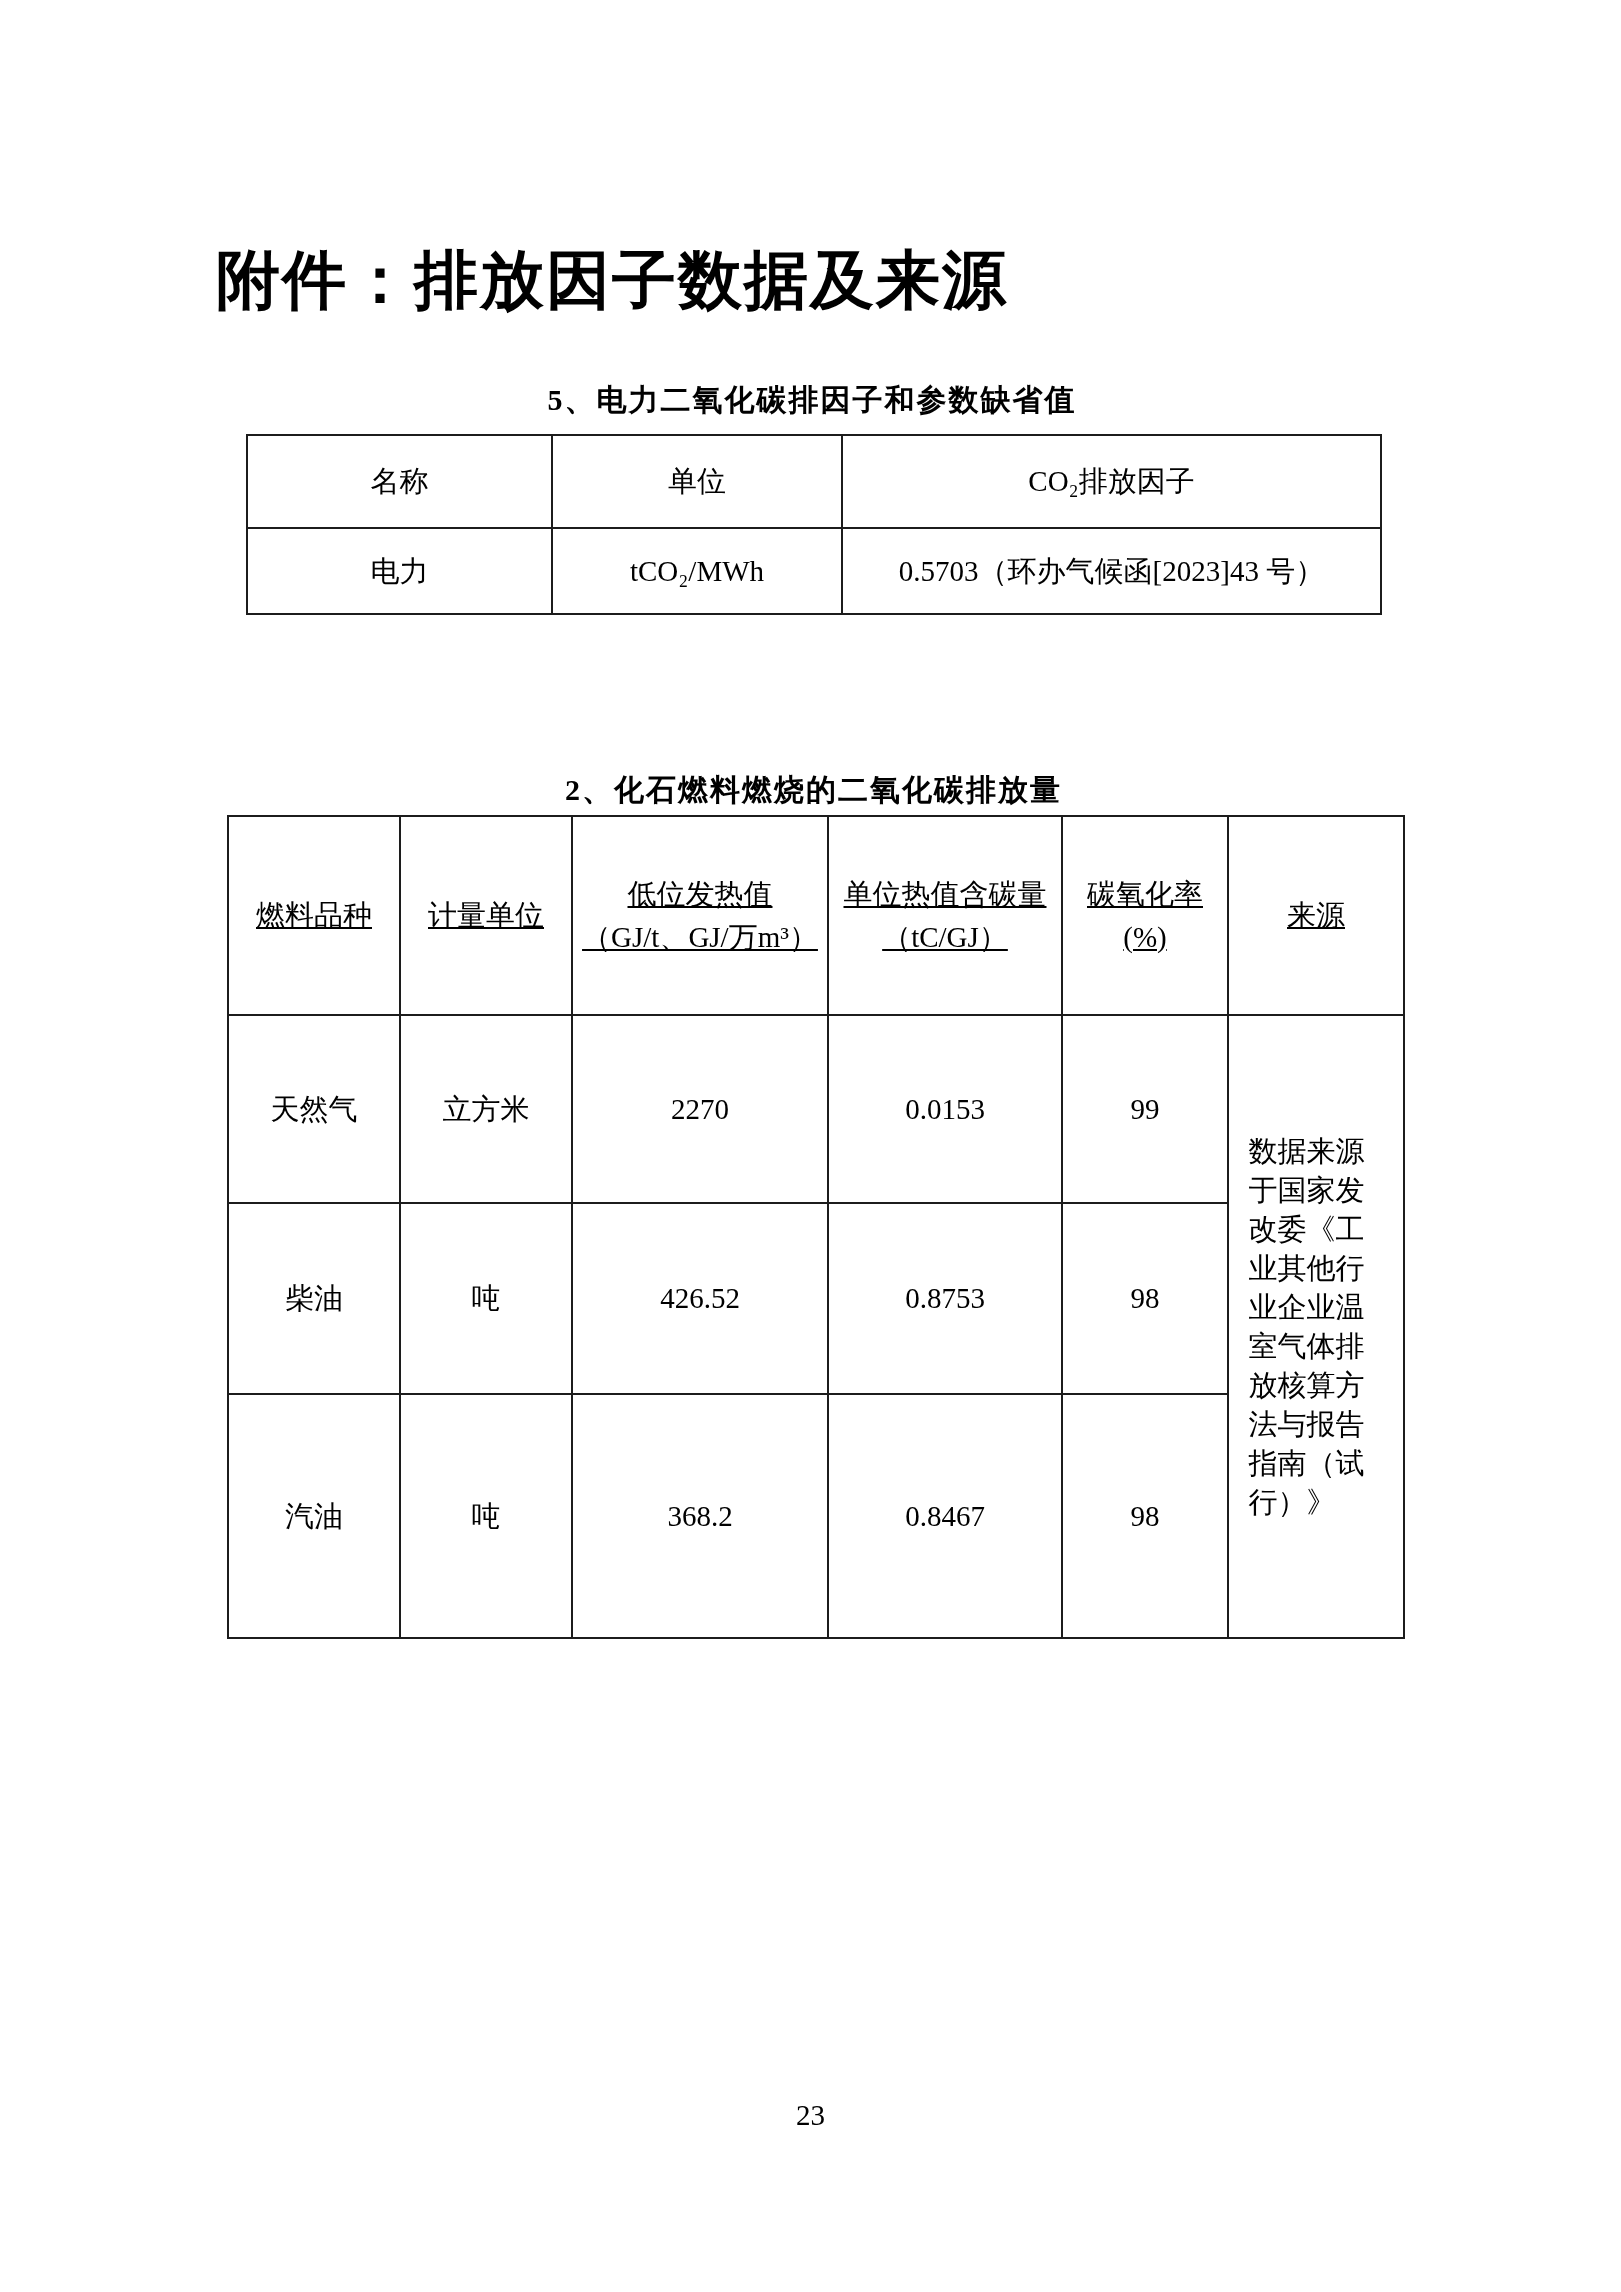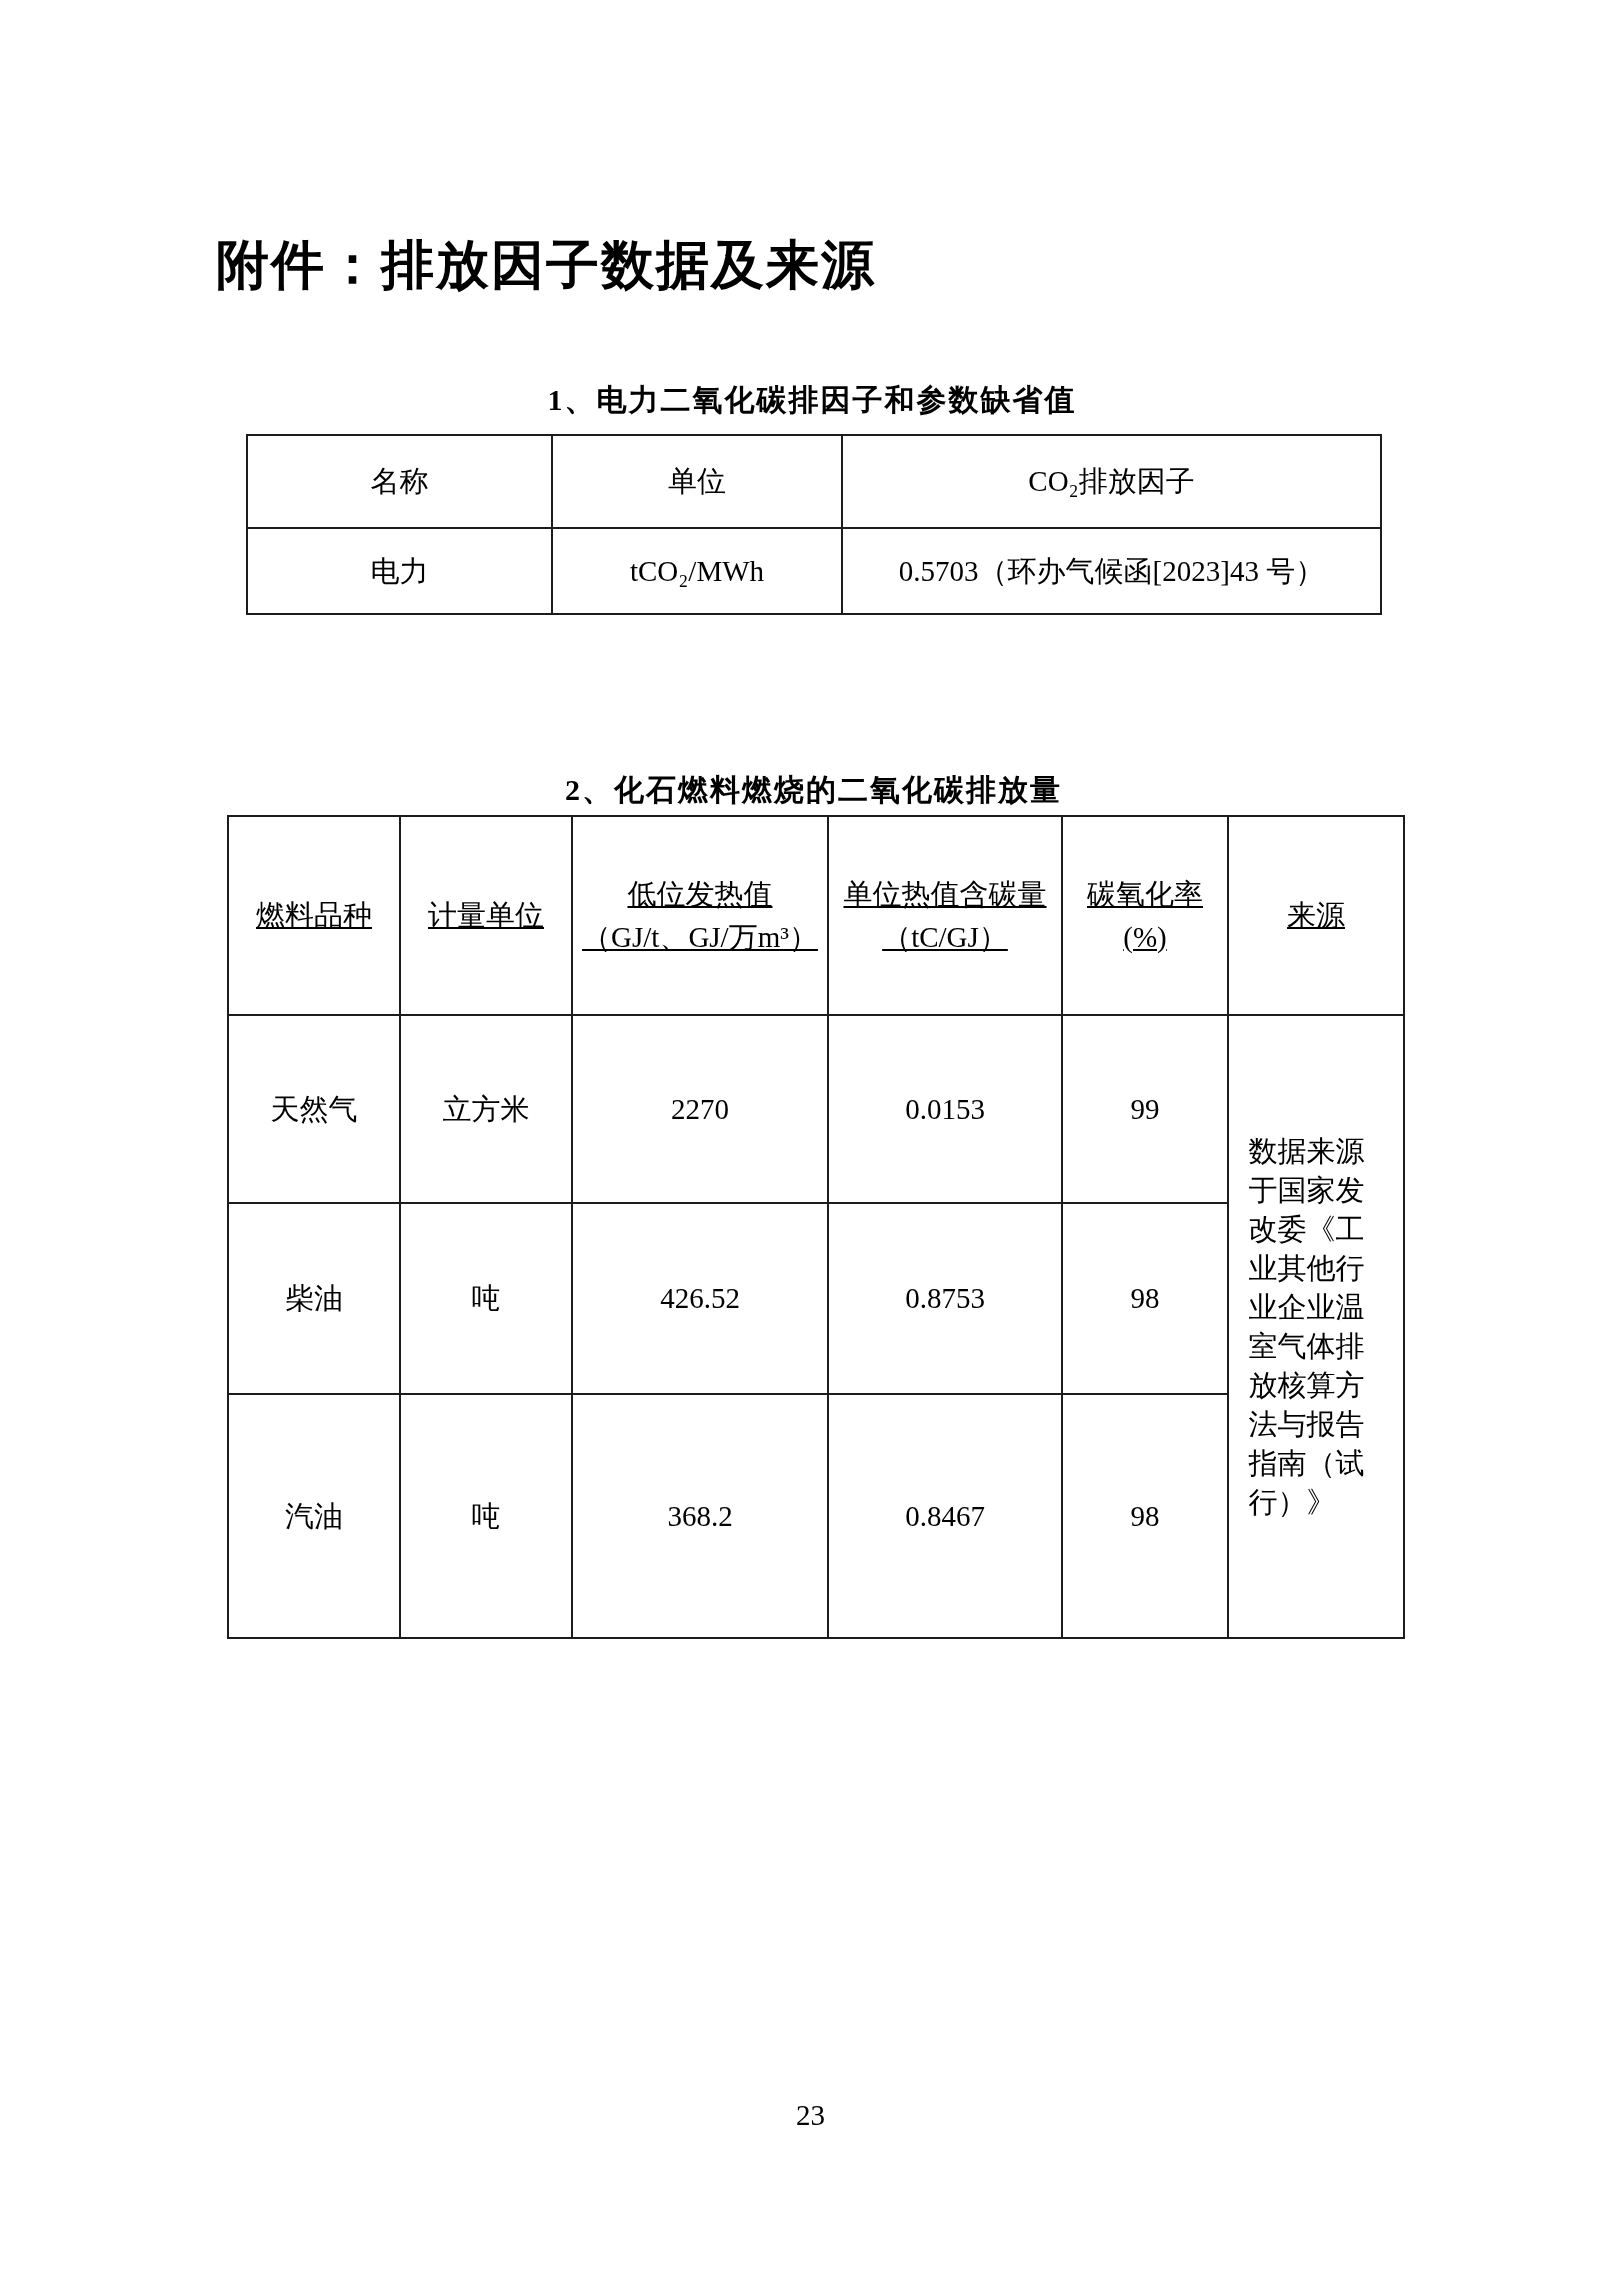--- a/index.html
+++ b/index.html
@@ -10,21 +10,21 @@
     margin: 0 auto;
     background: #ffffff;
     color: #000000;
     font-family: "Liberation Serif", "DejaVu Serif", serif;
     overflow: hidden;
   }
   .doc-title {
     position: absolute;
     left: 216px;
     top: 194px;
-    font-size: 53px;
+    font-size: 64px;
     font-weight: bold;
     font-family: "DejaVu Sans", "Liberation Sans", sans-serif;
     letter-spacing: 2px;
     white-space: nowrap;
   }
   .tbl-caption {
     position: absolute;
     text-align: center;
     font-size: 30px;
     font-weight: 600;
@@ -74,21 +74,21 @@
     font-size: 29px;
   }
 </style>
 </head>
 <body>
 
 <div class="page">
 
   <h1 class="doc-title">附件：排放因子数据及来源</h1>
 
-  <div class="tbl-caption caption-1">1、电力二氧化碳排因子和参数缺省值</div>
+  <div class="tbl-caption caption-1">5、电力二氧化碳排因子和参数缺省值</div>
 
   <table id="table1" class="doc-table">
     <colgroup>
       <col style="width:305px">
       <col style="width:290px">
       <col style="width:539px">
     </colgroup>
     <tbody>
       <tr class="hdr">
         <td>名称</td>

